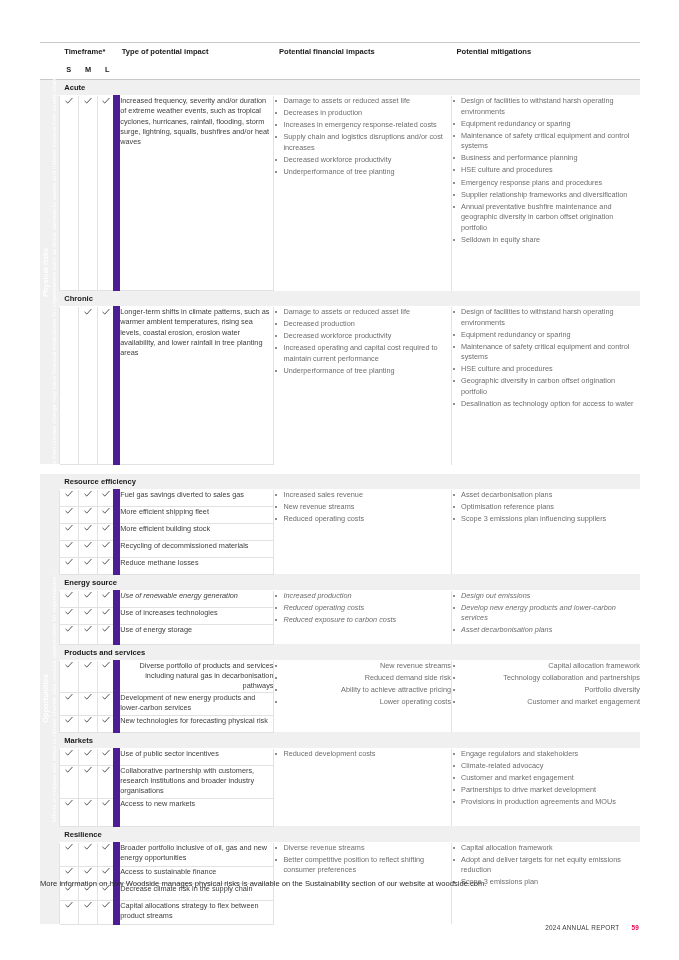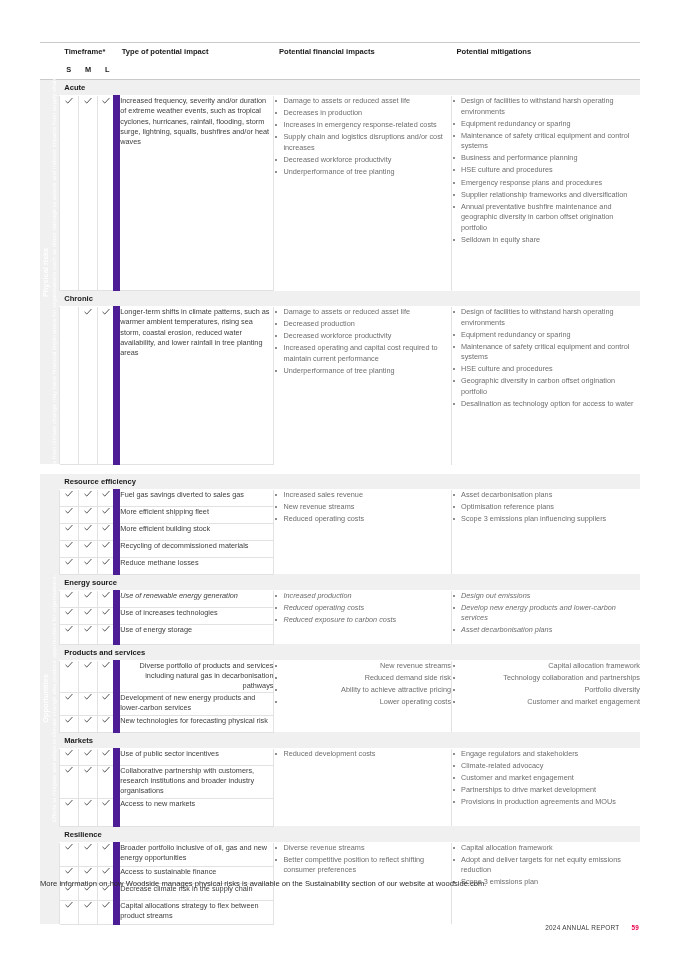--- a/index.html
+++ b/index.html
@@ -247,21 +247,21 @@
           <td colspan="6">Chronic</td>
         </tr>
         <tr style="height: 158px;">
           <td class="chk"></td>
           <td class="chk"><span><svg width="8" height="8" viewBox="0 0 10 10">
                 <path d="M1 5.2 L3.5 7.6 L9 1.6" fill="none" stroke="#3c3c3c" stroke-width="1.1" stroke-linecap="round" stroke-linejoin="round"></path>
               </svg></span></td>
           <td class="chk"><span><svg width="8" height="8" viewBox="0 0 10 10">
                 <path d="M1 5.2 L3.5 7.6 L9 1.6" fill="none" stroke="#3c3c3c" stroke-width="1.1" stroke-linecap="round" stroke-linejoin="round"></path>
               </svg></span></td>
-          <td class="txt">Longer-term shifts in climate patterns, such as warmer ambient temperatures, rising sea storm, coastal erosion, reduced water availability, and lower rainfall in tree planting areas</td>
+          <td class="txt">Longer-term shifts in climate patterns, such as warmer ambient temperatures, rising sea levels, coastal erosion, erosion water availability, and lower rainfall in tree planting areas</td>
           <td class="bul">
             <ul>
               <li>Damage to assets or reduced asset life</li>
               <li>Decreased production</li>
               <li>Decreased workforce productivity</li>
               <li>Increased operating and capital cost required to maintain current performance</li>
               <li>Underperformance of tree planting</li>
             </ul>
           </td>
           <td class="bul">

